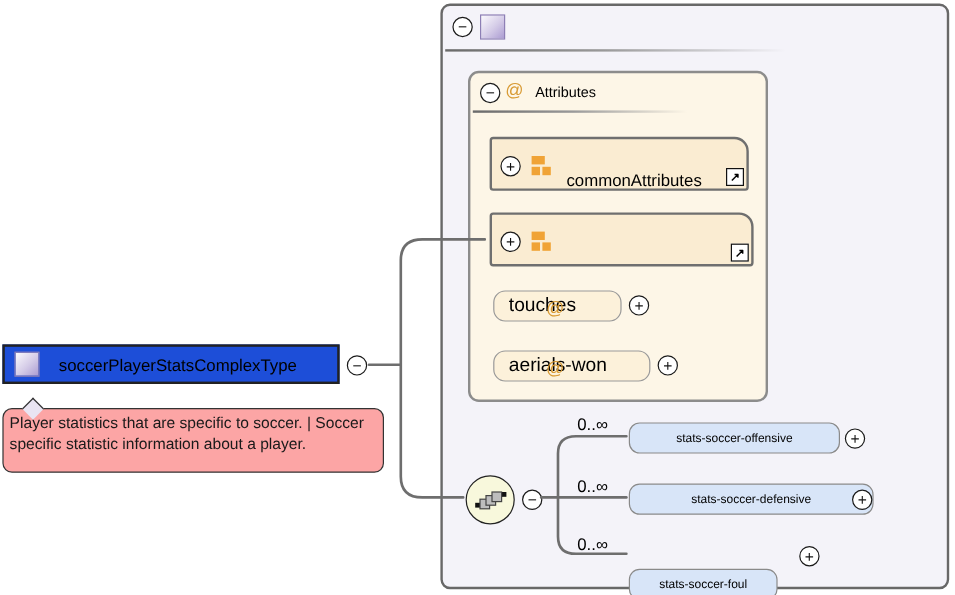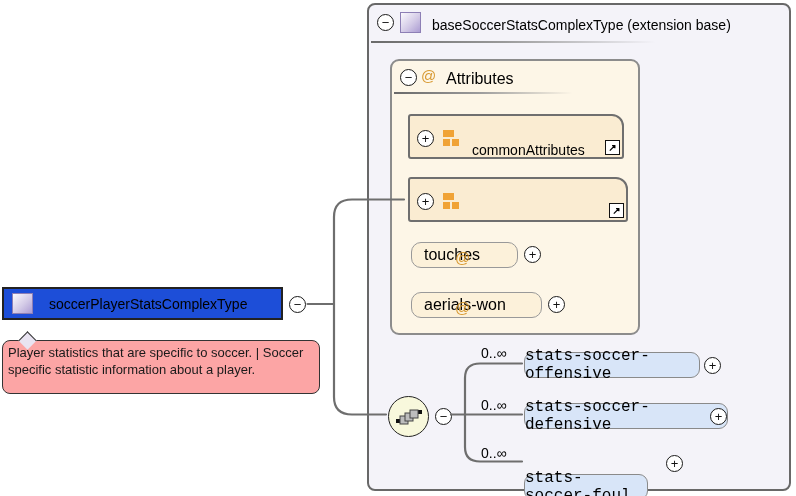--- a/index.html
+++ b/index.html
@@ -60,21 +60,21 @@
     background:linear-gradient(to right,#6a6a6a 0%,#9a9a9a 45%, rgba(250,248,240,0) 96%);
   }
   .sep.main { left:2px; top:36px; width:296px; }
 
   
   .attr-section {
     position:absolute; left:21px; top:54px; width:250px; height:276px;
     background:#fdf6e7; border:2px solid #8c8c8c; border-radius:9px;
   }
   .attr-section .at { position:absolute; left:29px; top:6px; font-size:15px; color:#d89a33; }
-  .attr-section .title { position:absolute; left:54px; top:9px; font-size:16px; }
+  .attr-section .title { position:absolute; left:54px; top:9px; font-size:12px; }
   .attr-section .sep { left:2px; top:31px; width:186px; }
 
   .attr-group {
     position:absolute; left:16px; width:216px; height:45px;
     background:#faecd2; border:2px solid #6f6f6f;
     border-radius:3px 12px 3px 3px;
   }
   .attr-group .lbl { position:absolute; left:62px; top:26px; font-size:14px; }
   .attr-group .circle-btn { left:7px; top:14px; }
   .sq-icon { position:absolute; left:33px; top:14px; width:18px; height:16px; }
@@ -102,21 +102,21 @@
     position:absolute; left:19px; top:391px; width:41px; height:41px;
     border-radius:50%; background:#f8f8dc; border:1.5px solid #222;
     display:flex; align-items:center; justify-content:center; cursor:pointer;
   }
 
   
   .elem-box {
     position:absolute; height:26px;
     background:#d8e5f8; border:1.5px solid #8a8a8a; border-radius:9px;
     display:flex; align-items:center; justify-content:center;
-    font-size:16px; cursor:pointer;font-family:Liberation Mono, monospace;
+    font-size:10px; cursor:pointer;
   }
   .occ { position:absolute; font-size:14px; color:#000; }
 </style>
 </head>
 <body>
 
 <svg id="connectors" width="796" height="496">
   <g fill="none" stroke="#6e6e6e" stroke-width="2.2" stroke-linecap="round" stroke-linejoin="round">
     <path d="M307.5 304 H333"></path>
     <path d="M404 199.5 H352 Q334 199.5 334 217 V397 Q334 414.5 352 414.5 H386"></path>
@@ -137,21 +137,20 @@
 <div class="abs tooltip">
   <span class="tip"></span>
   <span>Player statistics that are specific to soccer. | Soccer specific statistic information about a player.</span>
 </div>
 
 <div class="abs container">
   <div class="circle-btn" style="left:8px; top:9px;">
     <span>−</span>
   </div>
   <span class="purple-icon header-icon"></span>
-  <div class="title">baseSoccerStatsComplexType (extension base)</div>
   <div class="sep main"></div>
 
   <div class="attr-section">
     <div class="circle-btn" style="left:8px; top:8px;">
       <span>−</span>
     </div>
     <span class="at">@</span>
     <div class="title">Attributes</div>
     <div class="sep"></div>
 

